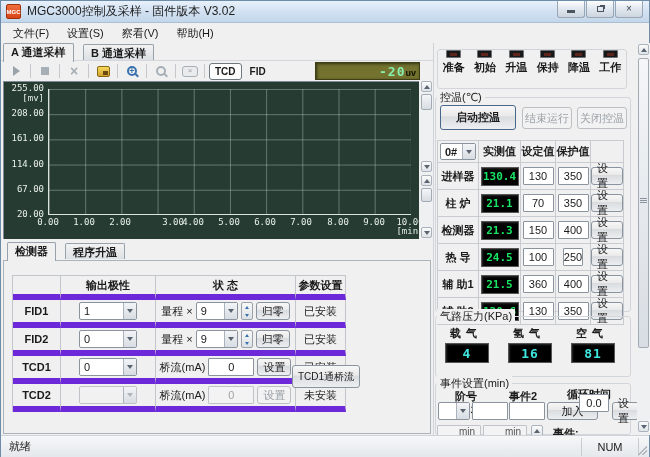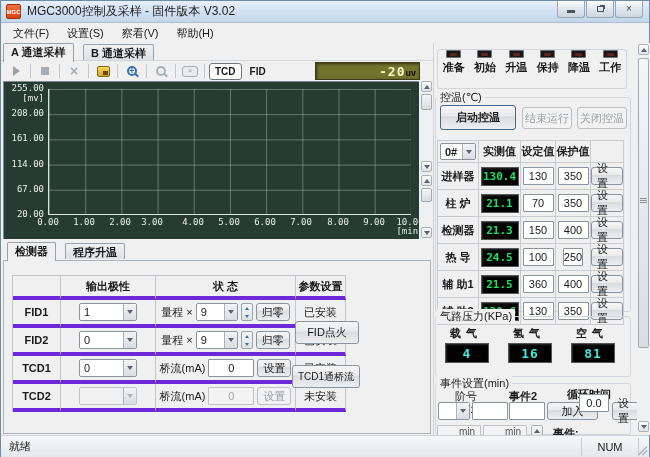--- a/index.html
+++ b/index.html
@@ -31,39 +31,39 @@
 .i-cal{width:13px;height:11px;background:linear-gradient(#f6da5e,#d3a22c);border:1px solid #8a6712;border-radius:2px;position:relative}
 .i-cal::after{content:'';position:absolute;right:1px;bottom:1px;width:5px;height:4px;background:#6e4a10}
 .mag{width:10px;height:10px;border:2px solid #3a72b0;border-radius:50%;position:relative;display:flex;align-items:center;justify-content:center}
 .mag::after{content:'';position:absolute;width:5px;height:2px;background:#3a72b0;right:-4px;bottom:-2px;transform:rotate(45deg)}
 .mag .plus{color:#3a72b0;font-size:9px;font-weight:bold;line-height:0}
 .mag.gray{border-color:#a6aeb6}.mag.gray::after{background:#a6aeb6}
 .i-fit{width:16px;height:11px;border:1px solid #a6aeb6;border-radius:3px;background:#e9ebed;color:#9aa2aa;font-size:8px;display:flex;align-items:center;justify-content:center;line-height:1}
 .toggle{height:17px;padding:1px 5px;font-size:10px;font-weight:bold;display:flex;align-items:center;margin-right:3px}
 .toggle.pressed{border:1px solid #6e7880;border-radius:3px;background:#fdfdfd}
 .lcd-top{position:absolute;right:13px;top:1px;width:105px;height:18px;background:#73722f;border:1px solid #3e3e14;box-shadow:inset 1px 1px 3px rgba(0,0,0,.55);display:flex;align-items:baseline;justify-content:flex-end;padding:1px 3px 0 0}
-.lcd-top .val{font-family:"DejaVu Sans Mono",monospace;font-weight:bold;font-size:13px;color:#fef9c3;letter-spacing:1px}
+.lcd-top .val{font-family:"DejaVu Sans Mono",monospace;font-weight:bold;font-size:13px;color:#86efac;letter-spacing:1px}
 .lcd-top .unit{color:#101000;font-size:9px;font-weight:bold}
 
 .chart-box{position:absolute;left:2px;top:80px;width:416px;height:158px;background:#263c32;border-top:1px solid #7f8c96;border-left:1px solid #7f8c96}
 .plot{position:absolute;left:44px;top:7px;width:363px;height:126px;border-left:1px solid #dce2dc;border-bottom:1px solid #dce2dc;background-image:linear-gradient(to right,rgba(205,220,210,.38) 1px,transparent 1px),linear-gradient(to bottom,rgba(205,220,210,.38) 1px,transparent 1px);background-size:36.2px 25.2px}
 .clab{position:absolute;color:#e9f0e9;font-family:"DejaVu Sans Mono",monospace;font-size:9px;line-height:1.1}
 .ylab{width:38px;text-align:right;left:2px}
 .xlab{width:34px;text-align:center;top:136px}
 
 .vstrip{position:absolute;left:419px;top:80px;width:13px;height:158px;background:#eef0f2}
 .sarrow{position:absolute;left:1px;width:11px;height:11px;background:linear-gradient(#fbfbfb,#dfe3e8);border:1px solid #aab2bc;border-radius:2px;display:flex;align-items:center;justify-content:center}
 .tri-u{width:0;height:0;border-left:3px solid transparent;border-right:3px solid transparent;border-bottom:4px solid #5a6470}
 .tri-d{width:0;height:0;border-left:3px solid transparent;border-right:3px solid transparent;border-top:4px solid #5a6470}
 .sthumb{position:absolute;left:1px;width:11px;background:linear-gradient(#f4f6f8,#d8dde3);border:1px solid #a2aab4;border-radius:2px}
 
 .det-tabs{position:absolute;left:0;top:241px;width:432px;height:19px;padding-left:2px}
 .det-box{position:absolute;left:2px;top:259px;width:428px;height:174px;border:1px solid #aab2ba;background:#f0f0f0}
 .det-table{position:absolute;left:8px;top:14px;display:grid;grid-template-columns:48px 95px 140px 50px;border-top:1px solid #c2c6ca;border-left:1px solid #c2c6ca}
-.cell{border-right:1px solid #c2c6ca;border-bottom:4px solid #6d28d9;display:flex;align-items:center;justify-content:center;gap:3px;height:28px;font-size:11px}
+.cell{border-right:1px solid #c2c6ca;border-bottom:6px solid #6d28d9;display:flex;align-items:center;justify-content:center;gap:3px;height:28px;font-size:11px}
 .cell.hdr{height:24px;font-weight:bold}
 .cell .bold{font-weight:bold}
 .dd{height:18px;background:#fff;border:1px solid #8a949e;display:flex;align-items:center;justify-content:space-between;padding-left:4px;border-radius:2px}
 .dd .arr{width:13px;height:100%;background:linear-gradient(#f2f4f6,#d8dde3);border-left:1px solid #aab2bc;display:flex;align-items:center;justify-content:center}
 .dd.dis{background:#f1f1f1;border-color:#c0c4c8}
 .dd.dis .arr .tri-d{border-top-color:#b0b4b8}
 .inp{height:18px;background:#fff;border:1px solid #8a949e;display:flex;align-items:center;justify-content:center;border-radius:1px}
 .inp.dis{background:#f3f3f3;color:#a0a4a8;border-color:#c0c4c8}
 .spin{width:12px;height:18px;border:1px solid #9aa2ac;border-radius:2px;display:flex;flex-direction:column;background:linear-gradient(#f8f8f8,#dde1e5)}
 .spin div{flex:1;display:flex;align-items:center;justify-content:center}
@@ -176,21 +176,21 @@
     <div class="clab ylab" style="top:2px;">255.00</div>
     <div class="clab ylab" style="top:12px;">[mv]</div>
     <div class="clab ylab" style="top:27px;">208.00</div>
     <div class="clab ylab" style="top:52px;">161.00</div>
     <div class="clab ylab" style="top:78px;">114.00</div>
     <div class="clab ylab" style="top:103px;">67.00</div>
     <div class="clab ylab" style="top:128px;">20.00</div>
     <div class="clab xlab" style="left:27px;">0.00</div>
     <div class="clab xlab" style="left:63px;">1.00</div>
     <div class="clab xlab" style="left:99px;">2.00</div>
-    <div class="clab xlab" style="left:131px;">3.00</div>
+    <div class="clab xlab" style="left:152px;">3.00</div>
     <div class="clab xlab" style="left:172px;">4.00</div>
     <div class="clab xlab" style="left:208px;">5.00</div>
     <div class="clab xlab" style="left:244px;">6.00</div>
     <div class="clab xlab" style="left:280px;">7.00</div>
     <div class="clab xlab" style="left:317px;">8.00</div>
     <div class="clab xlab" style="left:353px;">9.00</div>
     <div class="clab xlab" style="left:389px;">10.00</div>
     <div class="clab xlab" style="left:389px;top:145px;">[min]</div>
   </div>
 
@@ -322,21 +322,20 @@
         </div>
       <div class="cell">
         <span>桥流(mA)</span>
         <div class="inp dis" style="width:46px;">0</div>
         <div class="btn small dis">设置</div>
       </div>
       <div class="cell">
           <span>未安装</span>
         </div>
     </div>
-    <div class="btn" style="position:absolute;left:291px;top:60px;width:64px;height:23px;">FID点火</div>
     <div class="btn" style="position:absolute;left:288px;top:104px;width:68px;height:23px;font-size:10px;">TCD1通桥流</div>
   </div>
 
   <div class="rpanel"></div>
 
   <div class="led-row">
     <div class="ledcell">
         <span class="led">
           <i></i>
         </span>
@@ -495,21 +494,21 @@
   <div class="gtitle" style="left:436px;top:308px;">气路压力(KPa)</div>
   <div class="gaslbl" style="position:absolute;left:449px;top:325px;">载 气</div>
   <div class="gaslbl" style="position:absolute;left:512px;top:325px;">氢 气</div>
   <div class="gaslbl" style="position:absolute;left:575px;top:325px;">空 气</div>
   <div class="lcd cyan" style="position:absolute;left:444px;top:342px;">4</div>
   <div class="lcd cyan" style="position:absolute;left:507px;top:342px;">16</div>
   <div class="lcd cyan" style="position:absolute;left:570px;top:342px;">81</div>
 
   <div class="group" style="left:434px;top:382px;width:196px;height:52px;"></div>
   <div class="gtitle" style="left:436px;top:375px;">事件设置(min)</div>
-  <div style="position:absolute;left:439px;top:388px;font-weight:normal;padding-left:15px;">阶号</div>
+  <div style="position:absolute;left:439px;top:388px;font-weight:bold;padding-left:15px;">阶号</div>
   <div style="position:absolute;left:470px;top:388px;font-weight:bold;margin-top:15px;">事件1</div>
   <div style="position:absolute;left:508px;top:388px;font-weight:bold;">事件2</div>
   <div style="position:absolute;left:566px;top:386px;font-weight:bold;">循环时间</div>
   <div class="dd" style="position:absolute;left:437px;top:401px;width:32px;">
       <span></span>
       <span class="arr">
         <span class="tri-d"></span>
       </span>
     </div>
   <div class="inp" style="position:absolute;left:471px;top:401px;width:36px;"></div>

